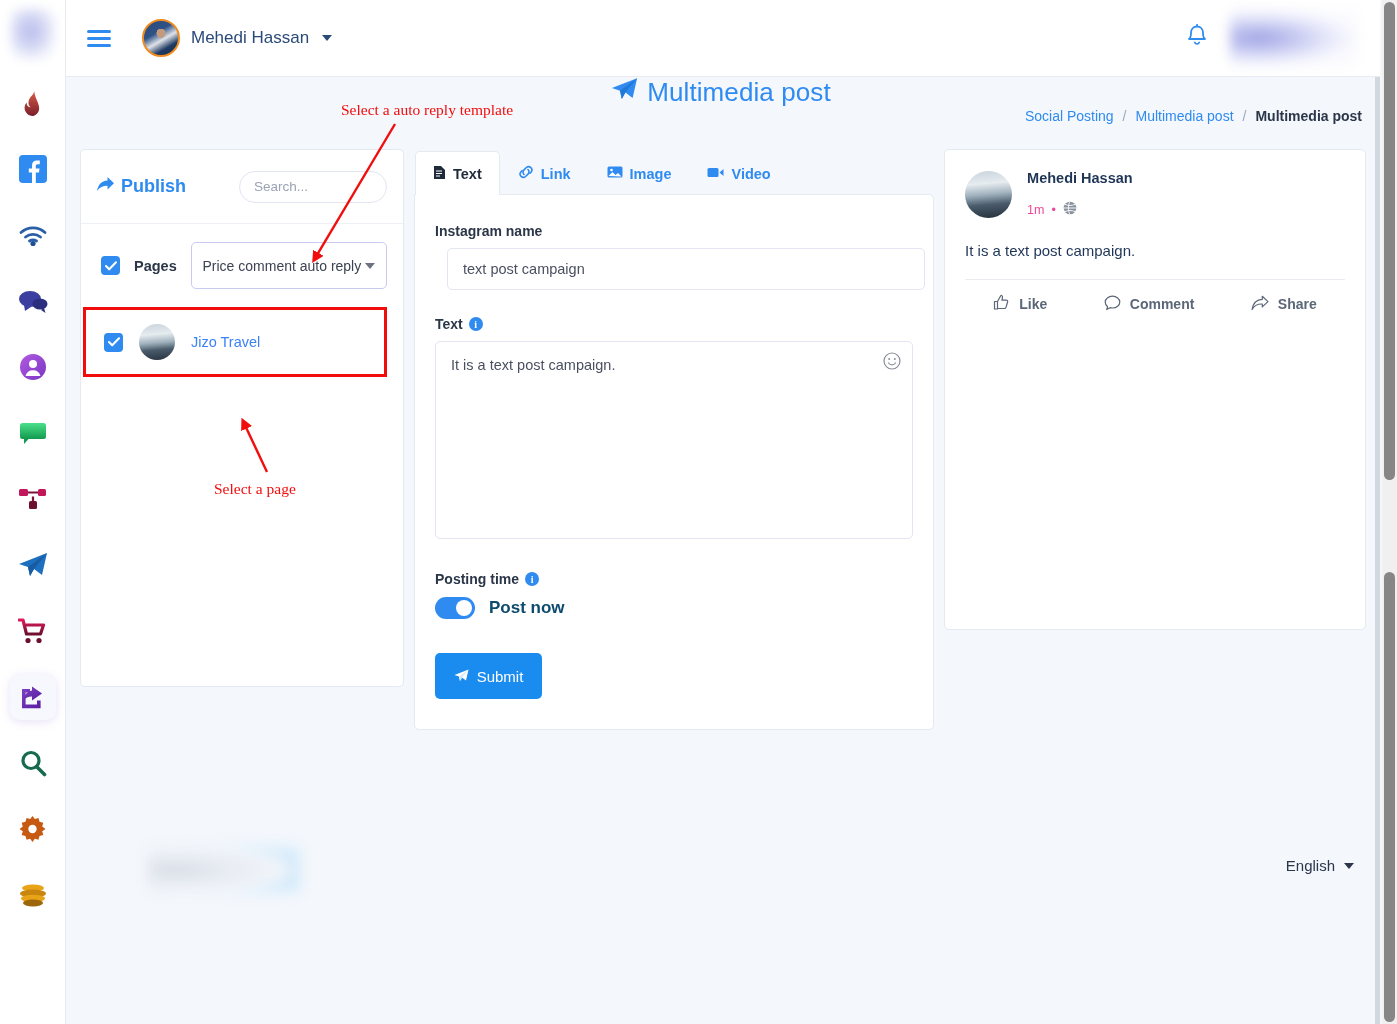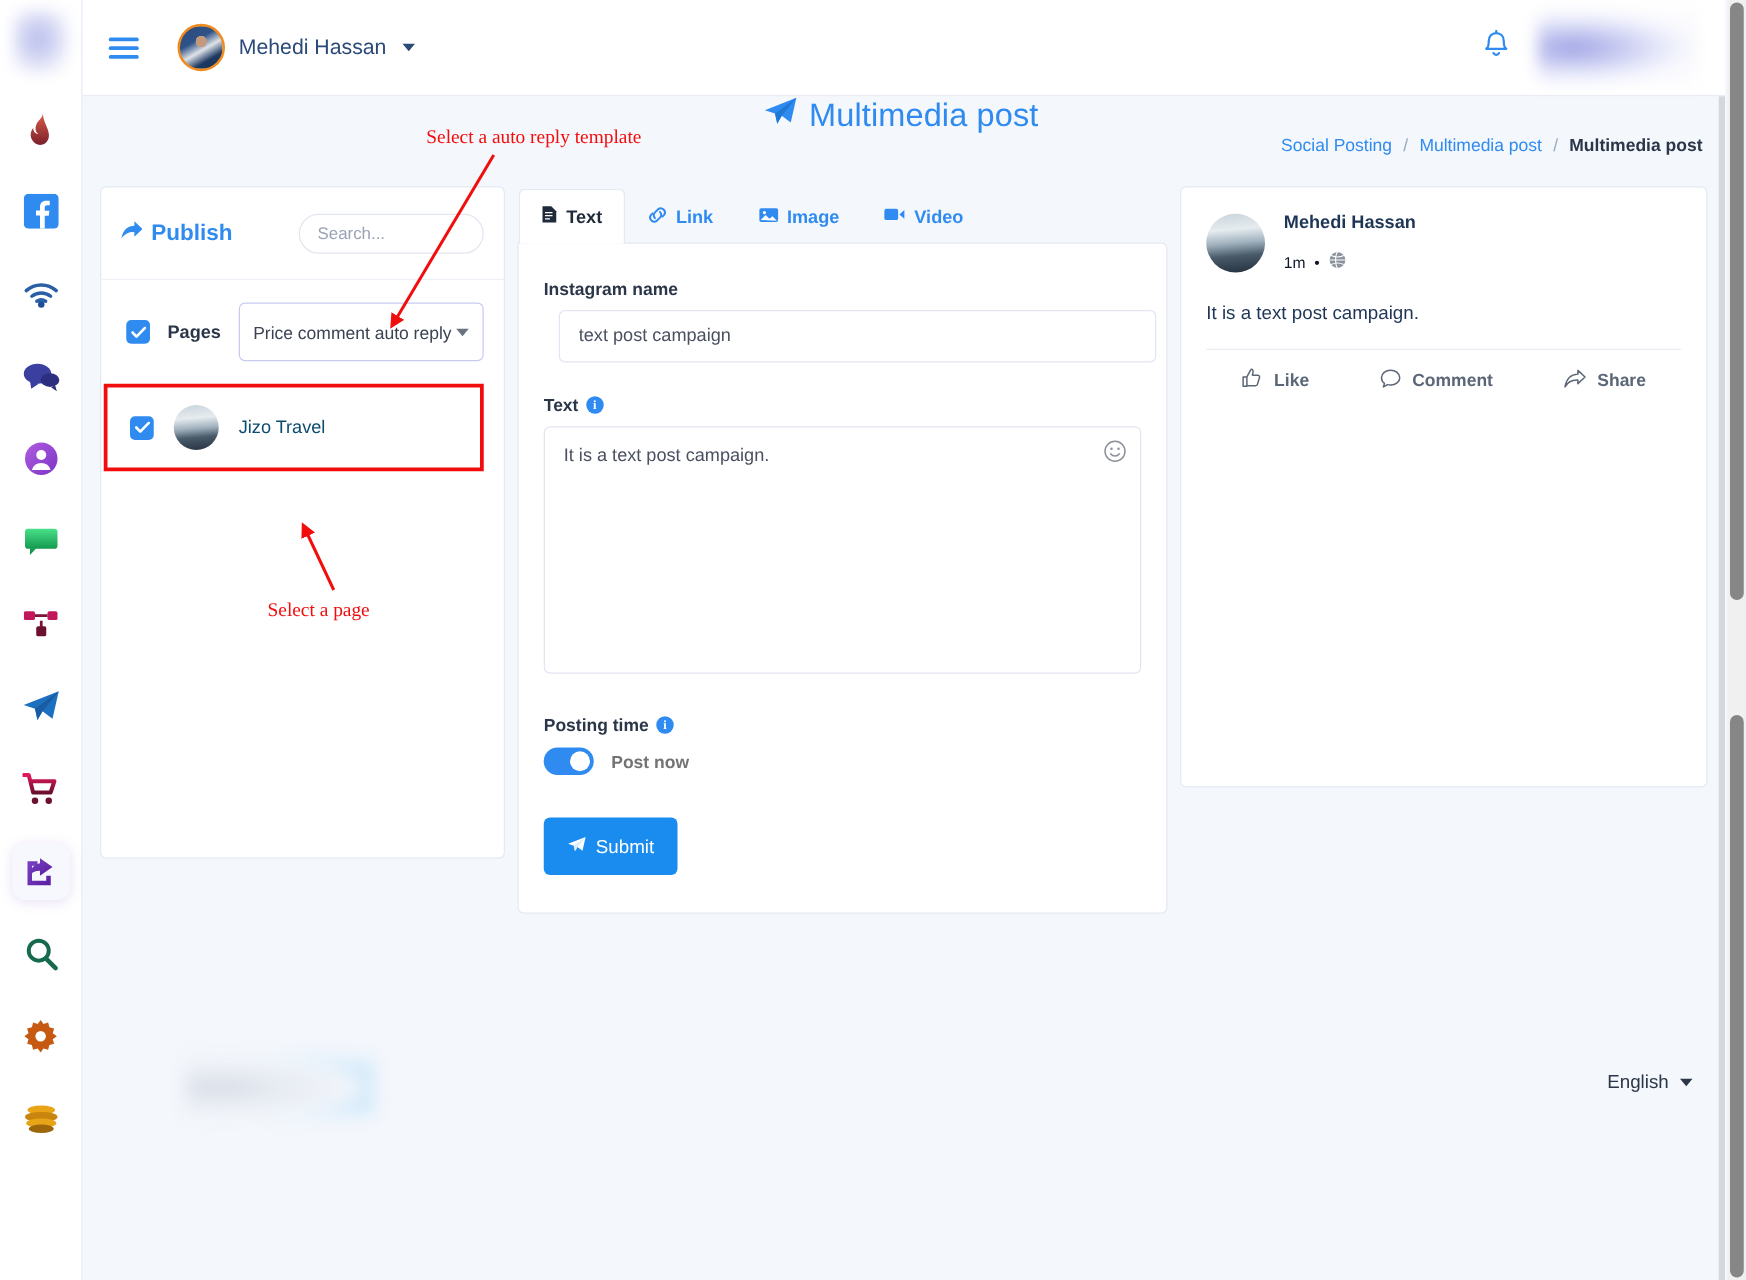--- a/index.html
+++ b/index.html
@@ -184,21 +184,21 @@
     height: 70px;
     display:flex; align-items:center; gap:16px;
     padding-left: 18px;
     cursor:pointer;
   }
   #page-thumb {
     width:36px;height:36px;border-radius:50%;
     background:
       linear-gradient(175deg,#c8d3dc 0%, #e6ecef 30%, #9fb0bd 52%, #4a5b6b 70%, #26323f 100%);
   }
-  #page-name { font-size:14.5px;color:#0c4a6e; }
+  #page-name { font-size:14.5px;color:#3b82f6; }
 
   
   #composer-col { width: 530px; }
   #tabs {
     display:flex; align-items:flex-end; height:46px;
     padding-left: 1px;
   }
   .tab {
     display:flex;align-items:center;gap:7px;
     height: 44px; padding: 0 17px;
@@ -259,21 +259,21 @@
   .switch {
     width:40px;height:22px;border-radius:12px;position:relative;cursor:pointer;flex:none;
   }
   .switch .knob {
     position:absolute;top:3px;width:16px;height:16px;border-radius:50%;background:#fff;
   }
   .switch.on { background:#2f8bf0; }
   .switch.on .knob { right:3px; }
   .switch.off { background:#e4e8ef; }
   .switch.off .knob { left:3px; box-shadow:0 1px 2px rgba(0,0,0,.15); }
-  #postnow-label { font-size:14px;font-weight:700;color:#737373; }
+  #postnow-label { font-size:17px;font-weight:700;color:#0c4a6e; }
   #submit-btn {
     margin-top: 34px;
     height: 46px; width: 107px;
     background:#1a8cf0; border:none; border-radius:5px;
     color:#fff; font-size:15px;
     display:flex;align-items:center;justify-content:center;gap:8px;
     cursor:pointer; font-family:"Liberation Sans", sans-serif;
   }
 
   
@@ -290,21 +290,21 @@
   }
   #preview-head { display:flex;align-items:center;gap:15px; }
   #preview-avatar {
     width:47px;height:47px;border-radius:50%;
     background:
       linear-gradient(175deg,#c8d3dc 0%, #e6ecef 28%, #9fb0bd 50%, #4a5b6b 70%, #232f3c 100%);
   }
   #preview-user { font-size:14.5px;font-weight:700;color:#1f3556; }
   #preview-meta {
     display:flex;align-items:center;gap:7px;
-    font-size:12.5px;color:#0f172a; margin-top:15px;
+    font-size:12.5px;color:#ec4899; margin-top:15px;
   }
   #preview-body {
     margin-top: 24px;
     font-size:15px;color:#1f3556;
   }
   #preview-actions {
     margin-top: 20px; padding-top: 14px;
     border-top:1px solid #e9edf2;
     display:flex; justify-content:space-around;
   }

